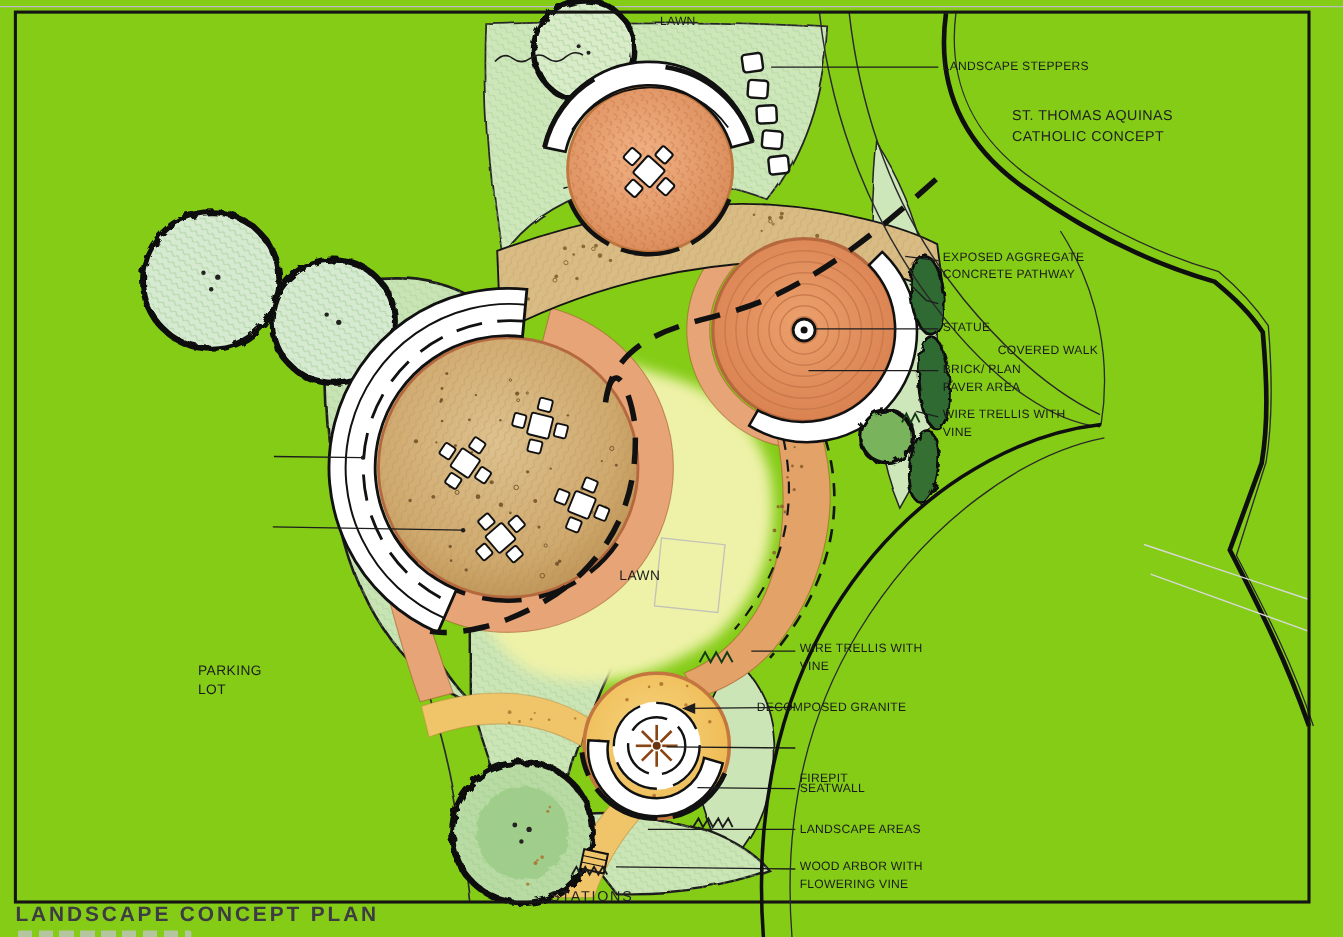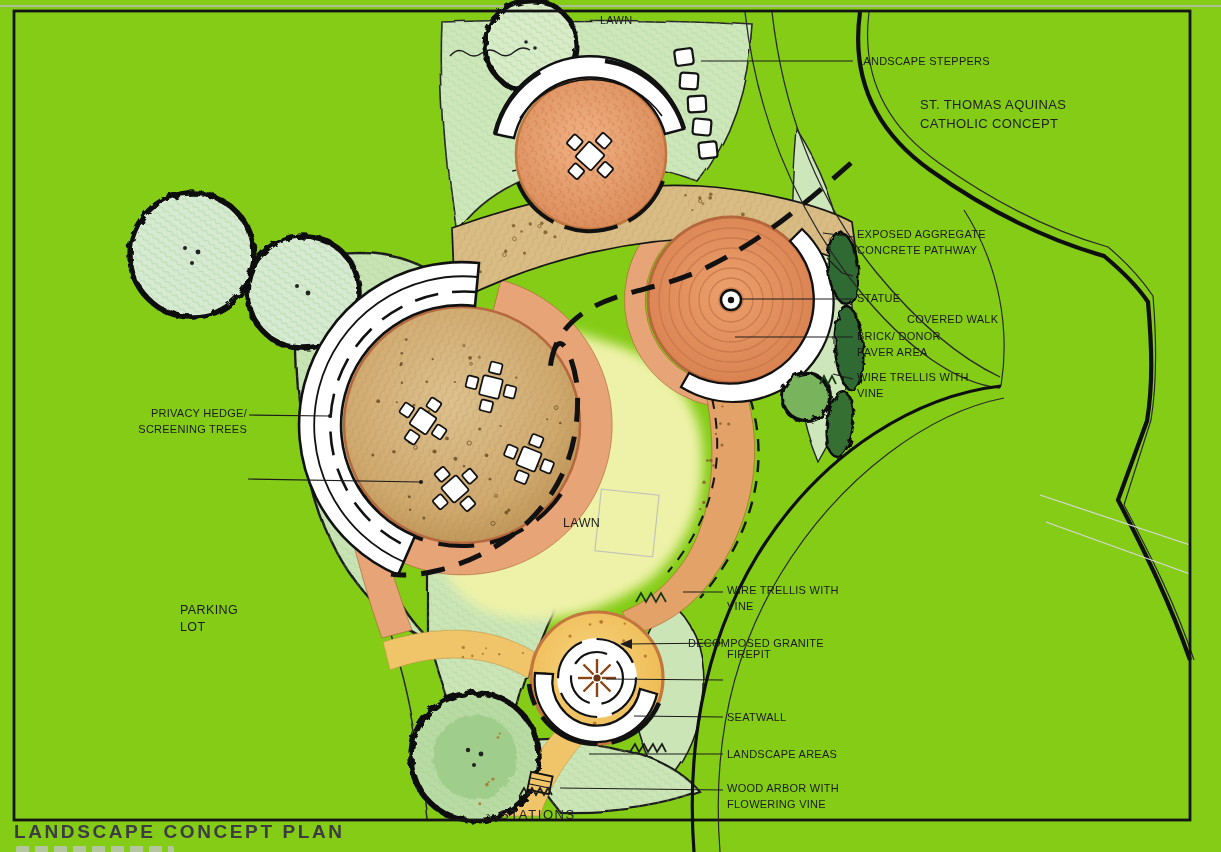--- a/index.html
+++ b/index.html
@@ -415,45 +415,41 @@
     <div>CATHOLIC CONCEPT</div>
   </div>
 
   <div class="lbl two" style="left:857px;top:227px;">
     <div>EXPOSED AGGREGATE</div>
     <div>CONCRETE PATHWAY</div>
   </div>
   <div class="lbl" style="left:907px;top:268px;margin-top:44px;">COVERED WALK</div>
   <div class="lbl" style="left:857px;top:291px;">STATUE</div>
   <div class="lbl two" style="left:857px;top:329px;">
-    <div>BRICK/ DONOR</div>
+    <div>BRICK/ PLAN</div>
     <div>PAVER AREA</div>
   </div>
   <div class="lbl two" style="left:857px;top:370px;">
     <div>WIRE TRELLIS WITH</div>
     <div>VINE</div>
   </div>
 
-  <div class="lbl two r" style="left:97px;top:406px;width:150px;">
-    <div>PRIVACY HEDGE/</div>
-    <div>SCREENING TREES</div>
-  </div>
 
   <div class="lbl mid c" style="left:180px;top:602px;width:96px;line-height:17px;">
     <div>PARKING</div>
     <div>LOT</div>
   </div>
   <div class="lbl mid" style="left:563px;top:516px;">LAWN</div>
 
   <div class="lbl two" style="left:727px;top:583px;">
     <div>WIRE TRELLIS WITH</div>
     <div>VINE</div>
   </div>
   <div class="lbl" style="left:688px;top:636px;">DECOMPOSED GRANITE</div>
-  <div class="lbl" style="left:727px;top:647px;text-align:center;">FIREPIT</div>
+  <div class="lbl" style="left:727px;top:701px;text-align:center;">FIREPIT</div>
   <div class="lbl" style="left:727px;top:710px;text-align:center;">SEATWALL</div>
   <div class="lbl" style="left:727px;top:747px;">LANDSCAPE AREAS</div>
   <div class="lbl two" style="left:727px;top:781px;">
     <div>WOOD ARBOR WITH</div>
     <div>FLOWERING VINE</div>
   </div>
 
   <div class="lbl" id="stations-label" style="left:500px;top:807px;">STATIONS</div>
 
   <div id="title-block">LANDSCAPE CONCEPT PLAN</div>

